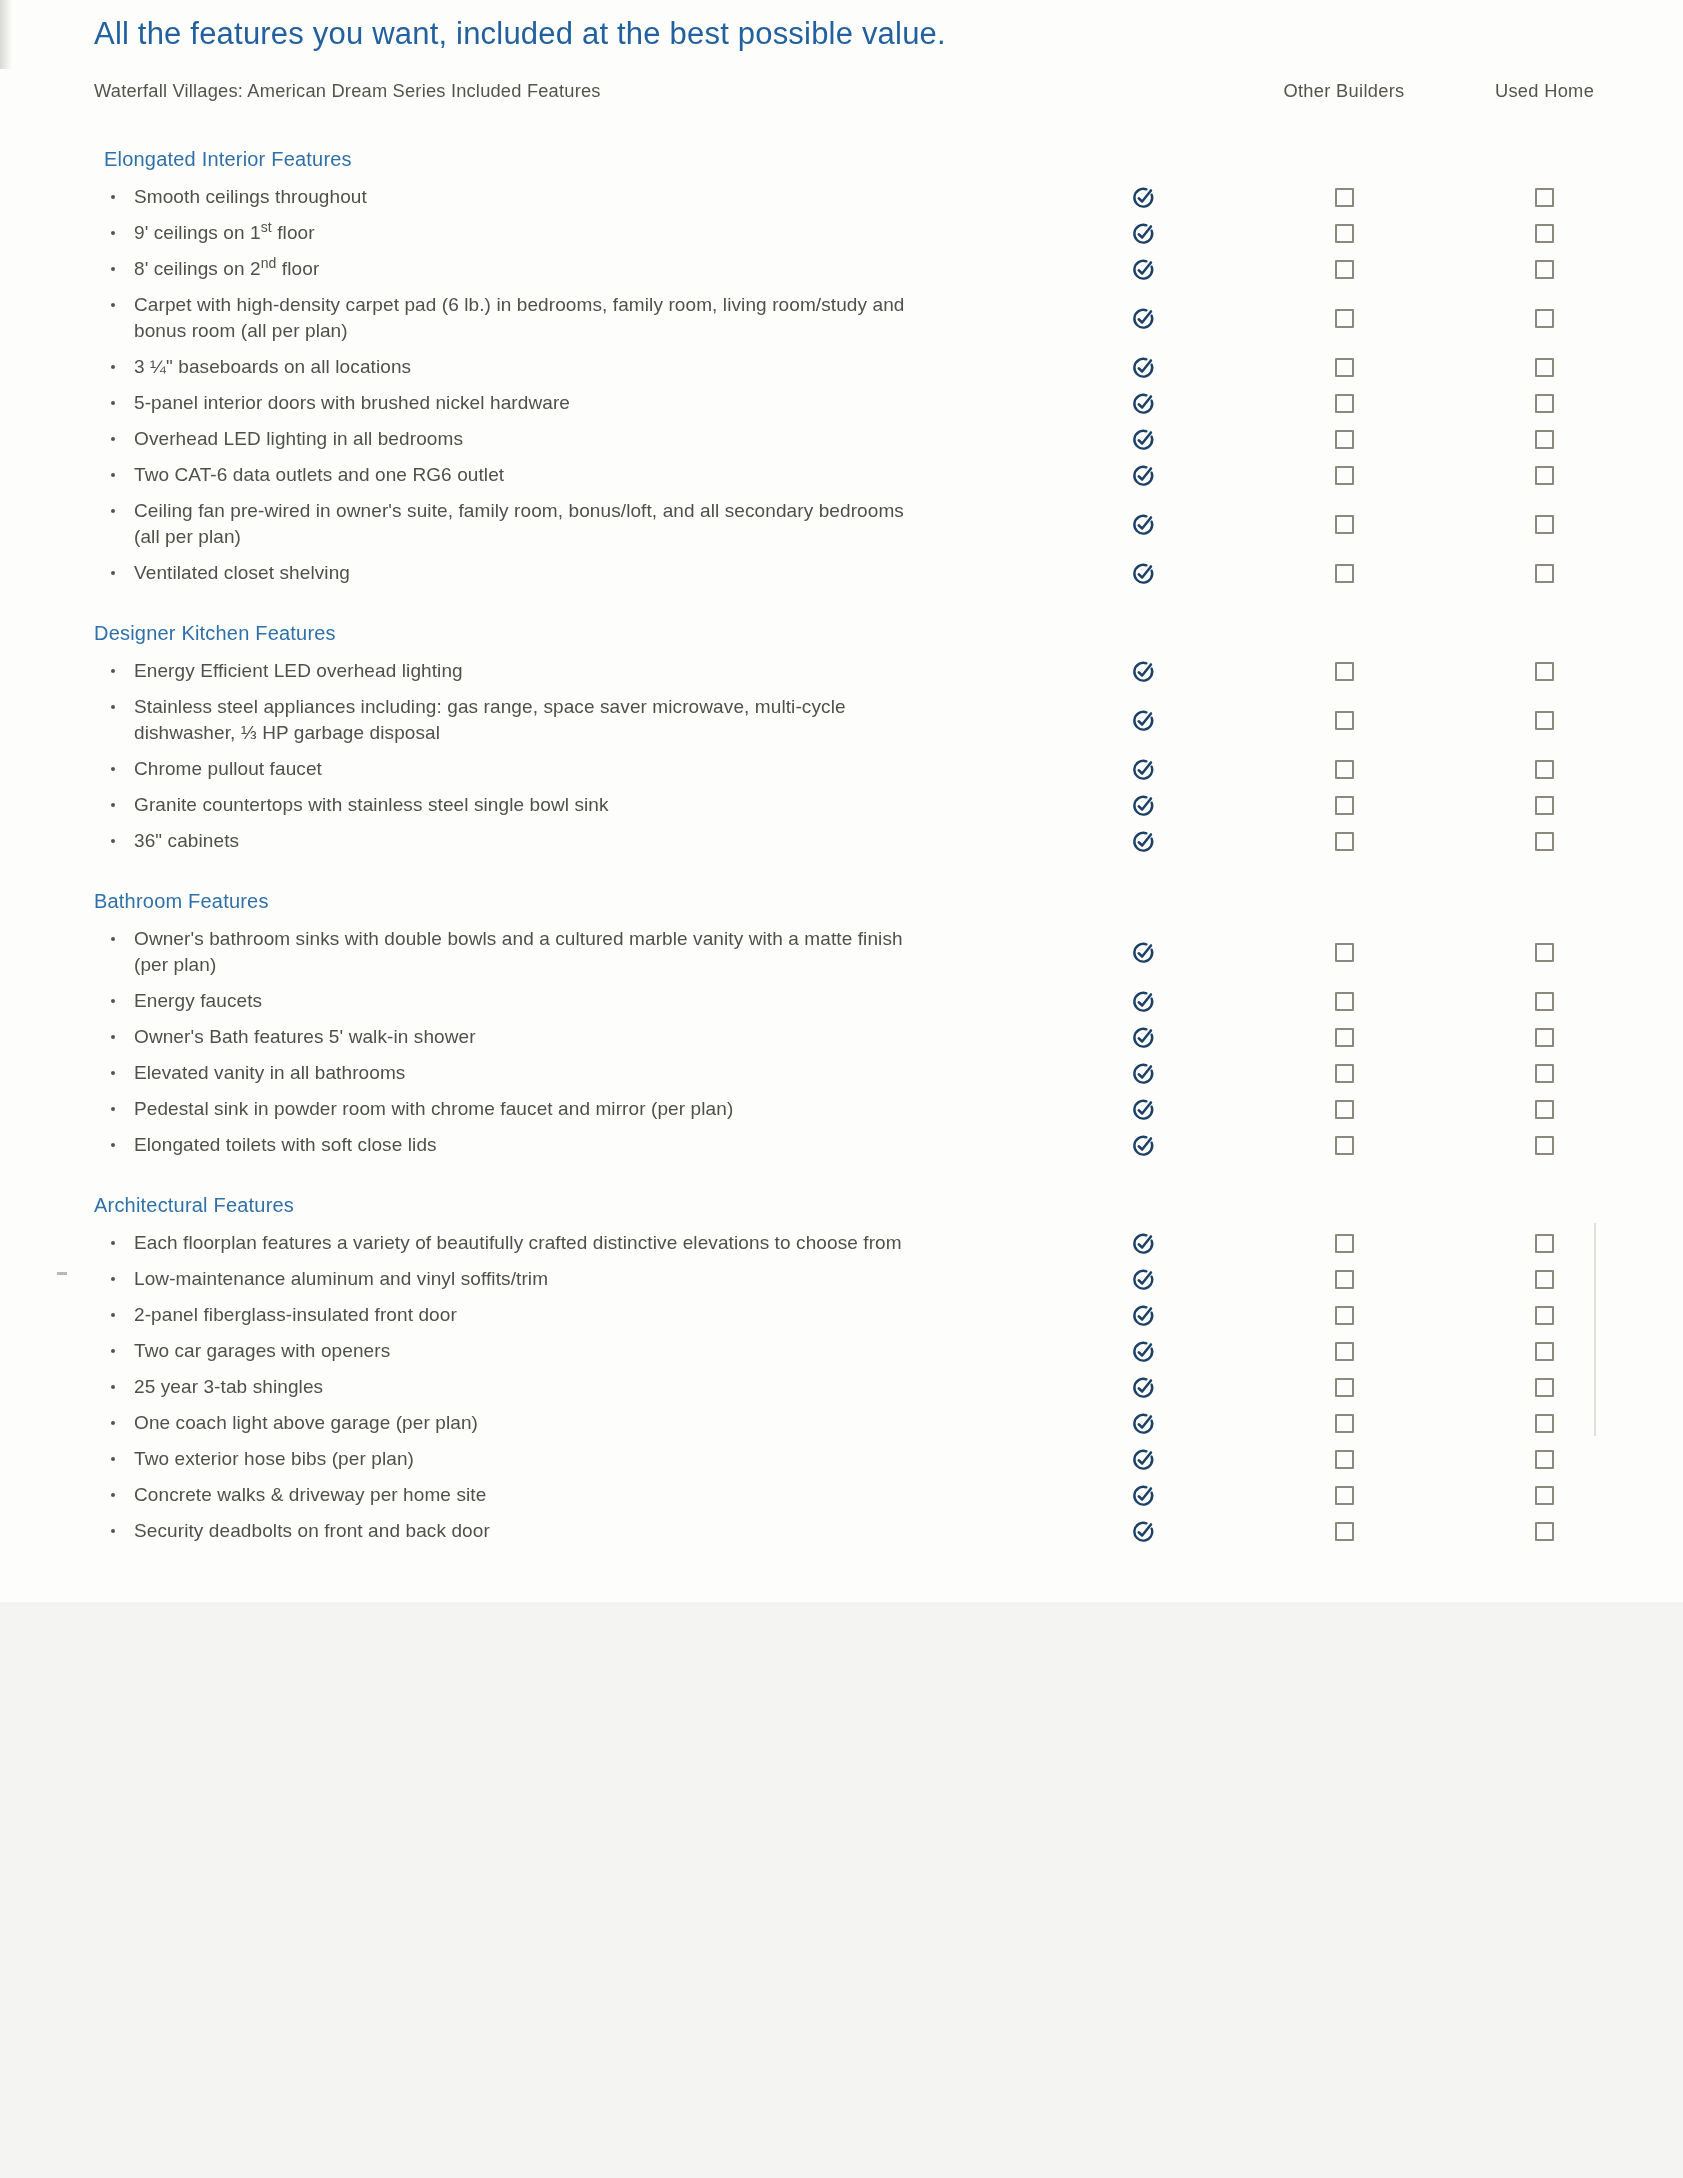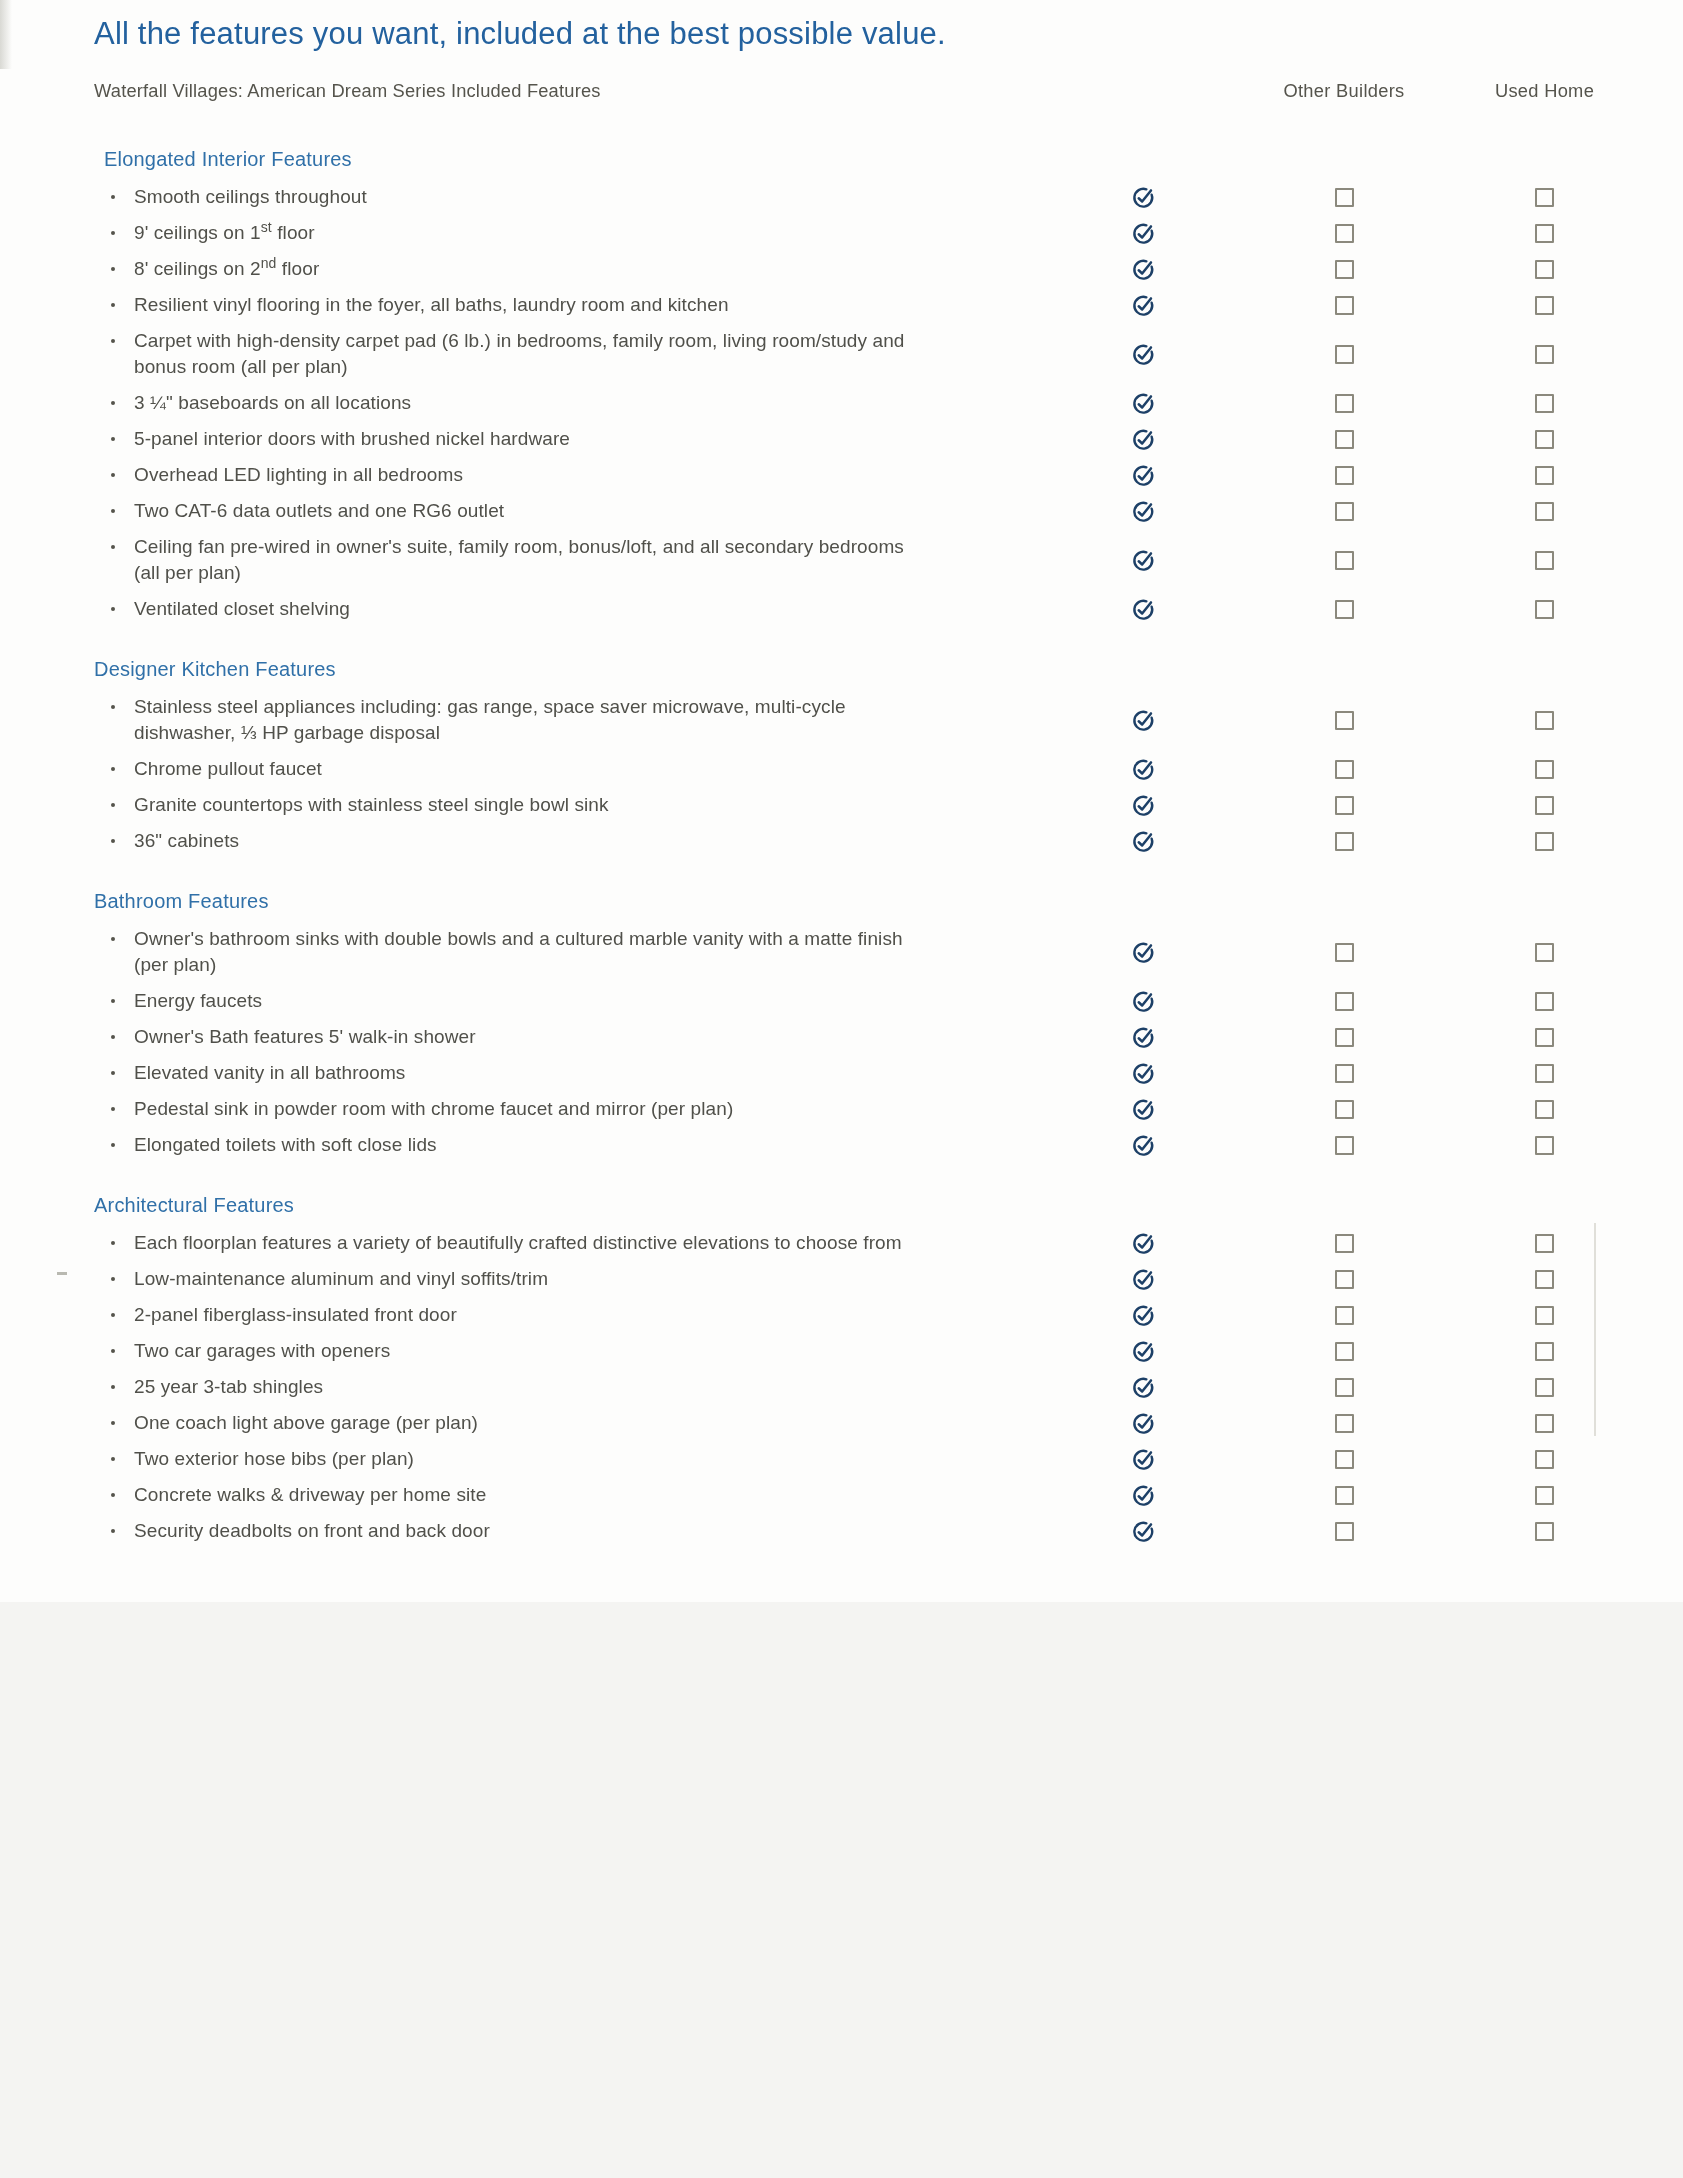--- a/index.html
+++ b/index.html
@@ -109,38 +109,20 @@
           <div class="cell-box1">
             <span class="checkbox"></span>
           </div>
           <div class="cell-box2">
             <span class="checkbox"></span>
           </div>
         </div>
         <div class="row">
           <div class="cell-text">
             <span class="bullet"></span>
-            <span class="txt">Resilient vinyl flooring in the foyer, all baths, laundry room and kitchen</span>
-          </div>
-          <div class="cell-check">
-            <svg class="check-icon" width="23" height="23" viewBox="0 0 24 24">
-              <path d="M 15 3.5 A 9.3 9.3 0 1 0 20.5 9.0" fill="none" stroke="#1d4067" stroke-width="2.5" stroke-linecap="round"></path>
-              <path d="M 7 12.8 L 10.6 16.2 L 19.8 4.6" fill="none" stroke="#1d4067" stroke-width="2.6" stroke-linecap="round" stroke-linejoin="round"></path>
-            </svg>
-          </div>
-          <div class="cell-box1">
-            <span class="checkbox"></span>
-          </div>
-          <div class="cell-box2">
-            <span class="checkbox"></span>
-          </div>
-        </div>
-        <div class="row">
-          <div class="cell-text">
-            <span class="bullet"></span>
             <span class="txt">Carpet with high-density carpet pad (6 lb.) in bedrooms, family room, living room/study and
 bonus room (all per plan)</span>
           </div>
           <div class="cell-check">
             <svg class="check-icon" width="23" height="23" viewBox="0 0 24 24">
               <path d="M 15 3.5 A 9.3 9.3 0 1 0 20.5 9.0" fill="none" stroke="#1d4067" stroke-width="2.5" stroke-linecap="round"></path>
               <path d="M 7 12.8 L 10.6 16.2 L 19.8 4.6" fill="none" stroke="#1d4067" stroke-width="2.6" stroke-linecap="round" stroke-linejoin="round"></path>
             </svg>
           </div>
           <div class="cell-box1">
@@ -255,20 +237,38 @@
           <div class="cell-box1">
             <span class="checkbox"></span>
           </div>
           <div class="cell-box2">
             <span class="checkbox"></span>
           </div>
         </div>
       </div>
       <div class="section">
         <h2 class="section-heading">Designer Kitchen Features</h2>
+        <div class="row">
+          <div class="cell-text">
+            <span class="bullet"></span>
+            <span class="txt">Energy Efficient LED overhead lighting</span>
+          </div>
+          <div class="cell-check">
+            <svg class="check-icon" width="23" height="23" viewBox="0 0 24 24">
+              <path d="M 15 3.5 A 9.3 9.3 0 1 0 20.5 9.0" fill="none" stroke="#1d4067" stroke-width="2.5" stroke-linecap="round"></path>
+              <path d="M 7 12.8 L 10.6 16.2 L 19.8 4.6" fill="none" stroke="#1d4067" stroke-width="2.6" stroke-linecap="round" stroke-linejoin="round"></path>
+            </svg>
+          </div>
+          <div class="cell-box1">
+            <span class="checkbox"></span>
+          </div>
+          <div class="cell-box2">
+            <span class="checkbox"></span>
+          </div>
+        </div>
         <div class="row">
           <div class="cell-text">
             <span class="bullet"></span>
             <span class="txt">Stainless steel appliances including: gas range, space saver microwave, multi-cycle
 dishwasher, ⅓ HP garbage disposal</span>
           </div>
           <div class="cell-check">
             <svg class="check-icon" width="23" height="23" viewBox="0 0 24 24">
               <path d="M 15 3.5 A 9.3 9.3 0 1 0 20.5 9.0" fill="none" stroke="#1d4067" stroke-width="2.5" stroke-linecap="round"></path>
               <path d="M 7 12.8 L 10.6 16.2 L 19.8 4.6" fill="none" stroke="#1d4067" stroke-width="2.6" stroke-linecap="round" stroke-linejoin="round"></path>

